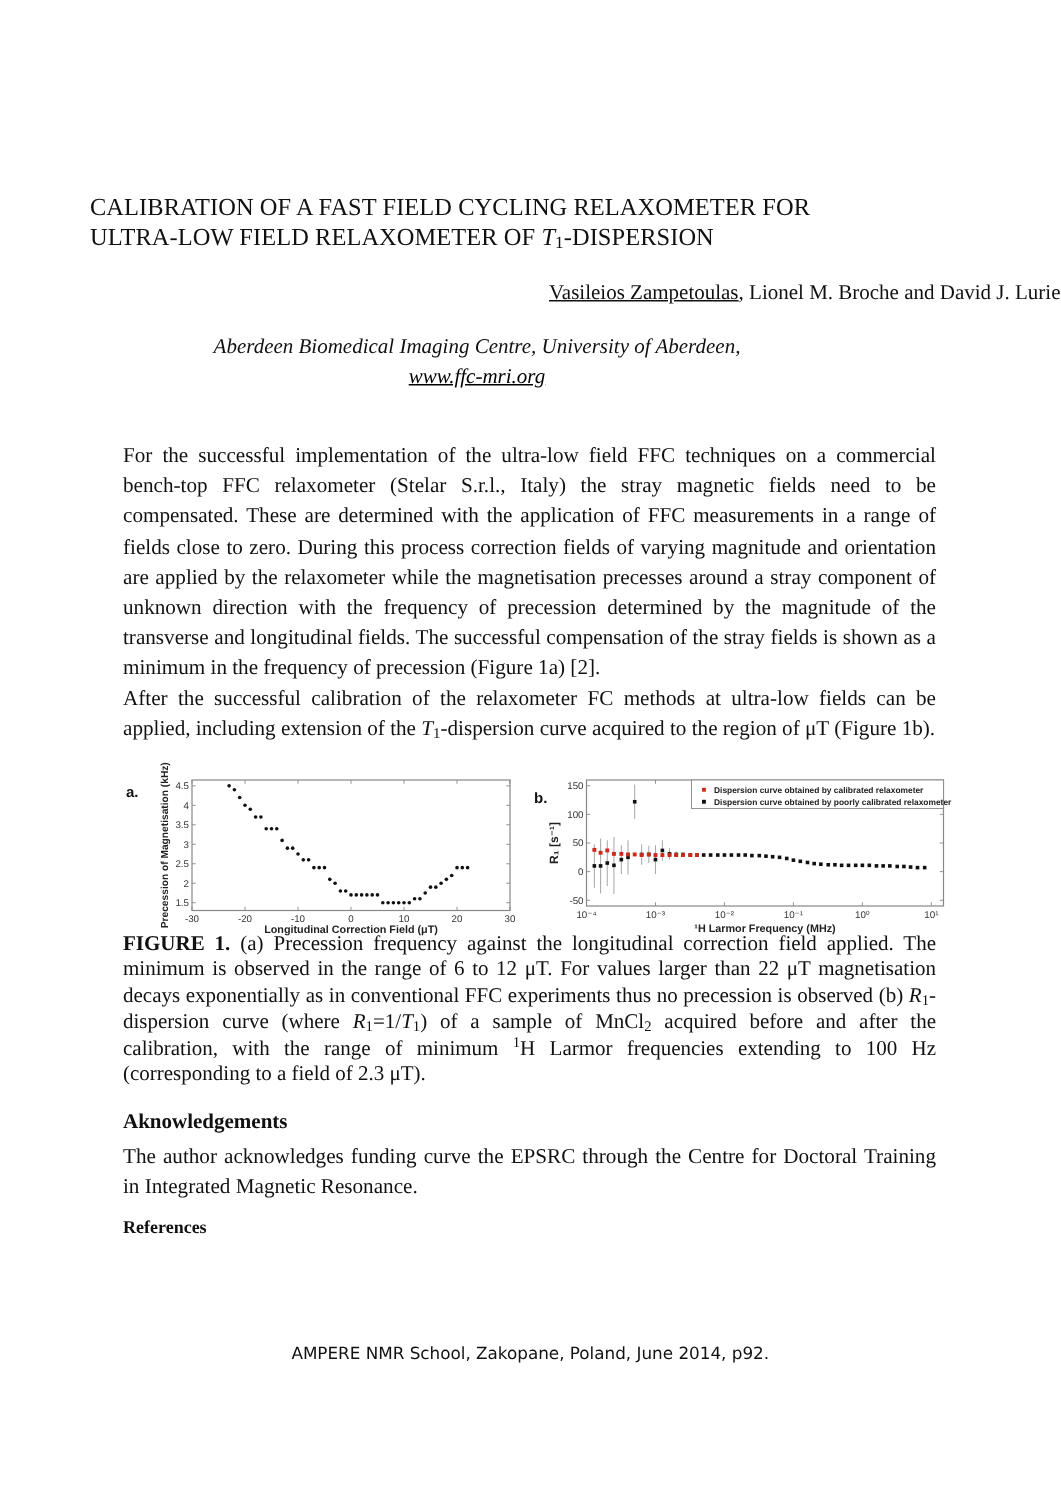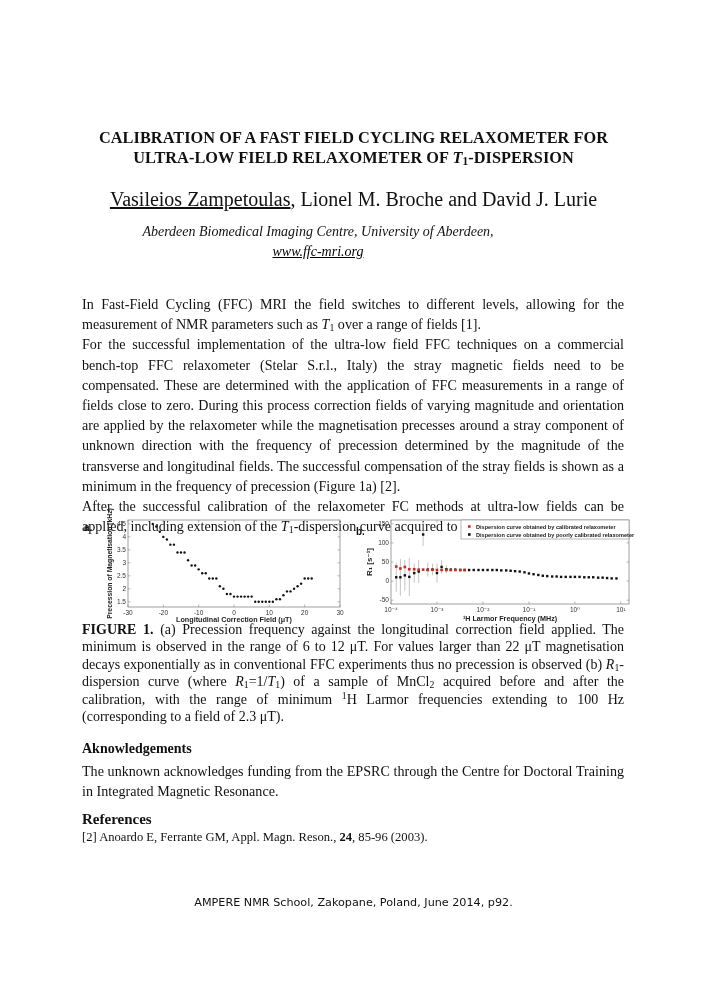--- a/index.html
+++ b/index.html
@@ -1,34 +1,34 @@
 <!DOCTYPE html>
 <html><head>
 <meta charset="utf-8">
 <style>
   html, body { margin: 0; padding: 0; background: #ffffff; }
   body { width: 707px; height: 1000px; position: relative; overflow: hidden;
          font-family: "Liberation Serif", "DejaVu Serif", serif; color: #111; }
   .abs { position: absolute; }
-  .title { left: 60px; width: 587px; top: 128px; text-align: center; font-weight: bold;
+  .title { left: 60px; width: 587px; top: 128px; font-weight: normal;
            font-size: 16.3px; line-height: 20px; letter-spacing: 0.05px; }
-  .authors { left: 0; width: 707px; top: 188px; text-align: center; font-size: 20px; }
+  .authors { left: 0; width: 707px; top: 188px; text-align: right; font-size: 14px; }
   .authors .first { text-decoration: underline; }
   .affil { left: 0; width: 636px; top: 222px; text-align: center; font-size: 14px; font-style: italic; line-height: 20px; }
   .affil a { color: #000000; text-decoration: underline; }
   .body-text { left: 82px; width: 542px; top: 294px; font-size: 14.1px; line-height: 20.2px; text-align: justify; }
   .body-text p { margin: 0; }
   .fig { top: 517px; }
   .fig svg { display: block; overflow: visible; }
   .fig text { font-family: "Liberation Sans", "DejaVu Sans", sans-serif; }
   .caption { left: 82px; width: 542px; top: 621px; font-size: 14px; line-height: 17.4px; text-align: justify; }
   .caption b { font-weight: bold; }
   .ack-h { left: 82px; top: 741px; font-size: 14px; font-weight: bold; }
   .ack-t { left: 82px; width: 542px; top: 761px; font-size: 14.1px; line-height: 20.2px; text-align: justify; }
-  .ref-h { left: 82px; top: 811px; font-size: 15px; font-weight: bold; }
+  .ref-h { left: 82px; top: 811px; font-size: 12px; font-weight: bold; }
   .refs { left: 82px; top: 828px; font-size: 12.6px; line-height: 19px; }
   .footer { left: 0; width: 707px; top: 896px; text-align: center; font-size: 11.2px;
             font-family: "DejaVu Sans", "Liberation Sans", sans-serif; }
   sub { font-size: 70%; vertical-align: -2px; line-height: 0; }
   sup { font-size: 70%; vertical-align: 5px; line-height: 0; }
 </style>
 </head>
 <body>
 
 <div class="abs title">
@@ -39,21 +39,20 @@
 <div class="abs authors">
   <span class="first">Vasileios Zampetoulas</span><span>, Lionel M. Broche and David J. Lurie</span>
 </div>
 
 <div class="abs affil">
   <div>Aberdeen Biomedical Imaging Centre, University of Aberdeen,</div>
   <div><a>www.ffc-mri.org</a></div>
 </div>
 
 <div class="abs body-text">
-  <p><span>In Fast-Field Cycling (FFC) MRI the field switches to different levels, allowing for the measurement of NMR parameters such as </span><i>T</i><sub>1</sub><span> over a range of fields [1].</span></p>
   <p>For the successful implementation of the ultra-low field FFC techniques on a commercial bench-top FFC relaxometer (Stelar S.r.l., Italy) the stray magnetic fields need to be compensated. These are determined with the application of FFC measurements in a range of fields close to zero. During this process correction fields of varying magnitude and orientation are applied by the relaxometer while the magnetisation precesses around a stray component of unknown direction with the frequency of precession determined by the magnitude of the transverse and longitudinal fields. The successful compensation of the stray fields is shown as a minimum in the frequency of precession (Figure 1a) [2].</p>
   <p><span>After the successful calibration of the relaxometer FC methods at ultra-low fields can be applied, including extension of the </span><i>T</i><sub>1</sub><span>-dispersion curve acquired to the region of μT (Figure 1b).</span></p>
 </div>
 
 <div class="abs fig" style="left:82px;">
   <svg id="chart-a" width="270" height="105">
       <text x="2" y="14" font-size="10" font-weight="bold" fill="#111">a.</text>
       <rect x="46" y="3" width="212" height="87" fill="none" stroke="#888" stroke-width="0.8"></rect>
       <line x1="46" y1="90" x2="46" y2="87.5" stroke="#888" stroke-width="0.6"></line>
       <line x1="46" y1="3" x2="46" y2="5.5" stroke="#888" stroke-width="0.6"></line>
@@ -274,20 +273,19 @@
       <text x="160" y="104" font-size="7.2" font-weight="bold" text-anchor="middle" fill="#222">¹H Larmor Frequency (MHz)</text>
       <text x="0" y="0" font-size="8" font-weight="bold" text-anchor="middle" fill="#222" transform="translate(22,45) rotate(-90)">R₁ [s⁻¹]</text>
     </svg>
 </div>
 
 <div class="abs caption">
   <b>FIGURE 1.</b><span> (a) Precession frequency against the  longitudinal correction field applied. The minimum is observed in the range of 6 to 12 μT. For values larger than 22 μT magnetisation decays exponentially as in conventional FFC experiments thus no precession is observed (b) </span><i>R</i><sub>1</sub><span>-dispersion curve (where </span><i>R</i><sub>1</sub><span>=1/</span><i>T</i><sub>1</sub><span>) of a sample of MnCl</span><sub>2</sub><span> acquired before and after the calibration, with the range of minimum </span><sup>1</sup><span>H Larmor frequencies extending to 100 Hz (corresponding to a field of 2.3 μT).</span>
 </div>
 
 <div class="abs ack-h">Aknowledgements</div>
-<div class="abs ack-t">The unknown acknowledges funding from the EPSRC through the Centre for Doctoral Training in Integrated Magnetic Resonance.</div>
+<div class="abs ack-t">The author acknowledges funding curve the EPSRC through the Centre for Doctoral Training in Integrated Magnetic Resonance.</div>
 
 <div class="abs ref-h">References</div>
 <div class="abs refs">
-  <div><span>[2] Anoardo E, Ferrante GM,  Appl. Magn. Reson., </span><b>24</b><span>, 85-96 (2003).</span></div>
 </div>
 
 <div class="abs footer">AMPERE NMR School, Zakopane, Poland, June 2014, p92.</div>
 
 </body></html>

